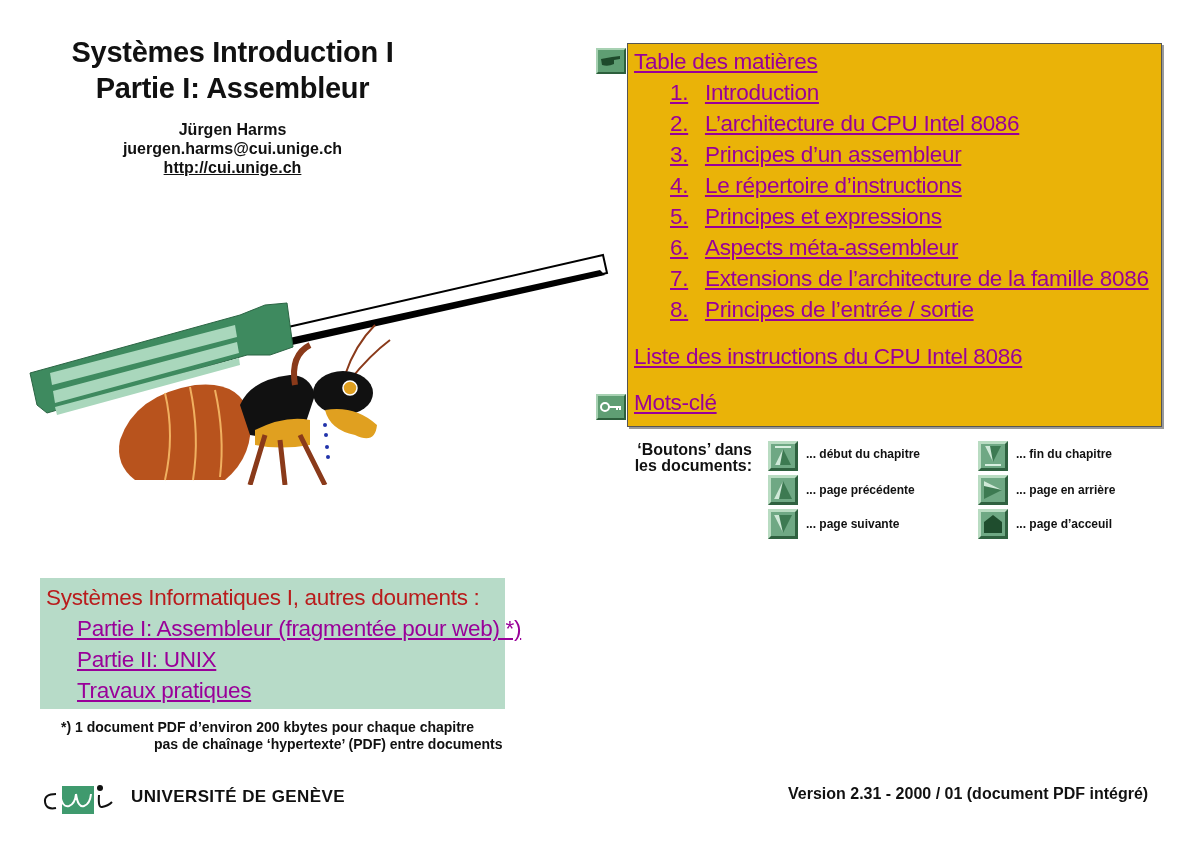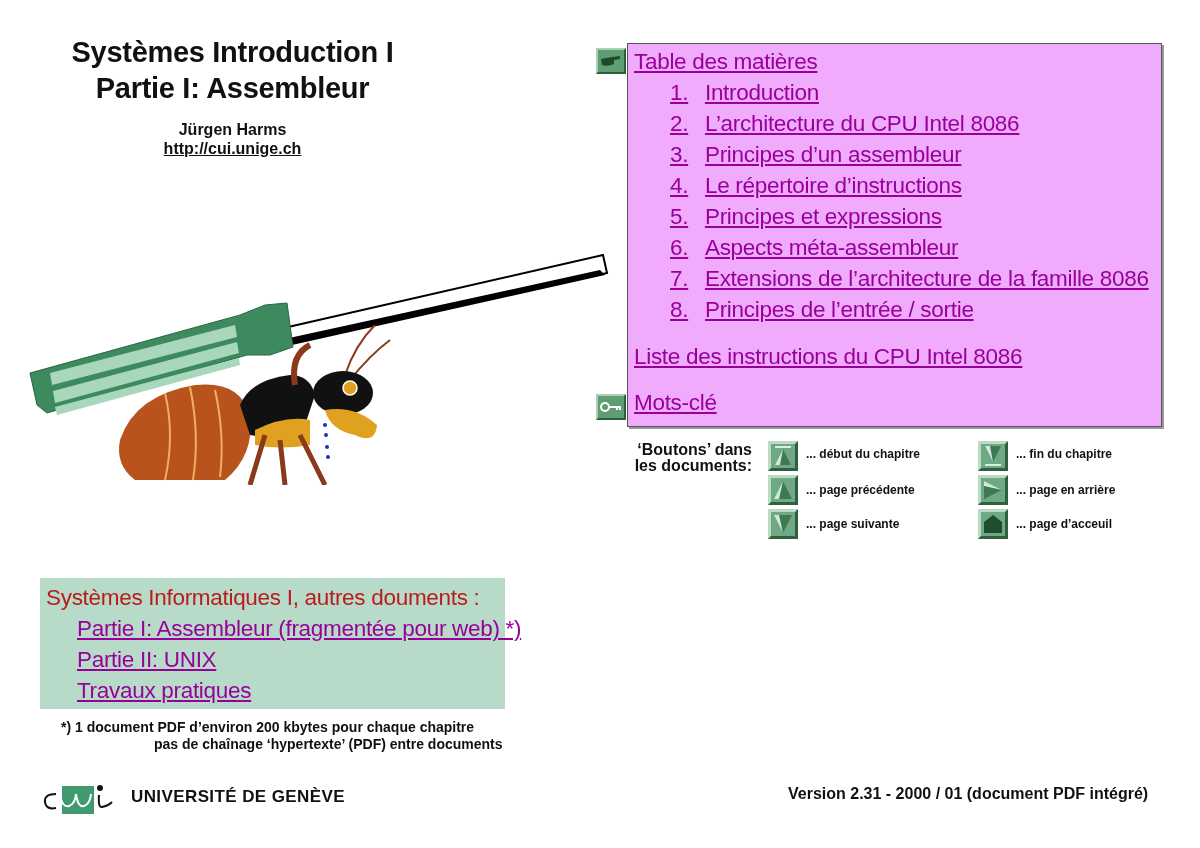--- a/index.html
+++ b/index.html
@@ -3,40 +3,41 @@
 <meta charset="utf-8">
 <style>
   html, body { margin:0; padding:0; }
   body { width:1200px; height:848px; background:#ffffff; position:relative; overflow:hidden;
          font-family:"Liberation Sans", sans-serif; color:#111; }
   .abs { position:absolute; }
   .title { left:40px; top:34px; width:385px; text-align:center; font-weight:bold; font-size:29px; line-height:36px; letter-spacing:-0.3px; }
   .author { left:40px; top:120px; width:385px; text-align:center; font-weight:bold; font-size:16px; line-height:19px; }
   .author a { color:#111; text-decoration:underline; }
   .link { color:#990099; text-decoration:underline; }
-  .toc { left:627px; top:43px; width:533px; height:382px; background:#f0abfc; border:1px solid #555; box-shadow:2px 2px 0 #999; }
+  .toc { left:627px; top:43px; width:533px; height:382px; background:#eab308; border:1px solid #555; box-shadow:2px 2px 0 #999; }
   .toc-line { position:absolute; font-size:22.5px; line-height:31px; white-space:nowrap; letter-spacing:-0.3px; }
   .num { display:inline-block; width:29px; }
   .icon-btn { position:absolute; width:30px; height:26px; background:#5f9e73; border-top:2px solid #a7d1b2; border-left:2px solid #a7d1b2; border-right:2px solid #2d5f3c; border-bottom:2px solid #2d5f3c; box-sizing:border-box; }
   .nav-label { position:absolute; font-weight:bold; font-size:12px; line-height:18px; white-space:nowrap; }
   .sqbtn { position:absolute; width:30px; height:30px; box-sizing:border-box; background:#6fa884; border-top:3px solid #b9dcc2; border-left:3px solid #b9dcc2; border-right:3px solid #2f6140; border-bottom:3px solid #2f6140; }
   .sqbtn svg { position:absolute; left:0; top:0; }
   .other { left:40px; top:578px; width:465px; height:131px; background:#b7dbc8; }
   .other-line { position:absolute; font-size:22.5px; line-height:31px; white-space:nowrap; letter-spacing:-0.3px; }
   .foot { font-weight:bold; font-size:14px; line-height:16px; white-space:nowrap; }
 </style>
 </head>
 <body>
 
 <div class="abs title">
   <div>Systèmes Introduction I</div>
   <div>Partie I: Assembleur</div>
 </div>
 <div class="abs author">
   <div>Jürgen Harms</div>
+  <div>juergen.harms@cui.unige.ch</div>
   <div><a>http://cui.unige.ch</a></div>
 </div>
 
 <svg class="abs" style="left:25px;top:245px;" width="590" height="240" viewBox="0 0 590 240">
 
   <polygon points="250,85 578,10 582,28 255,100" fill="#ffffff" stroke="#000" stroke-width="2"></polygon>
   <polygon points="255,95 575,25 580,30 258,102" fill="#000"></polygon>
 
   <polygon points="5,128 215,70 240,60 262,58 268,102 245,110 222,110 22,168 12,160" fill="#3e8a5f" stroke="#2b6544" stroke-width="1"></polygon>
   <polygon points="25,128 210,80 212,92 27,140" fill="#a9d7bc" rx="5"></polygon>

